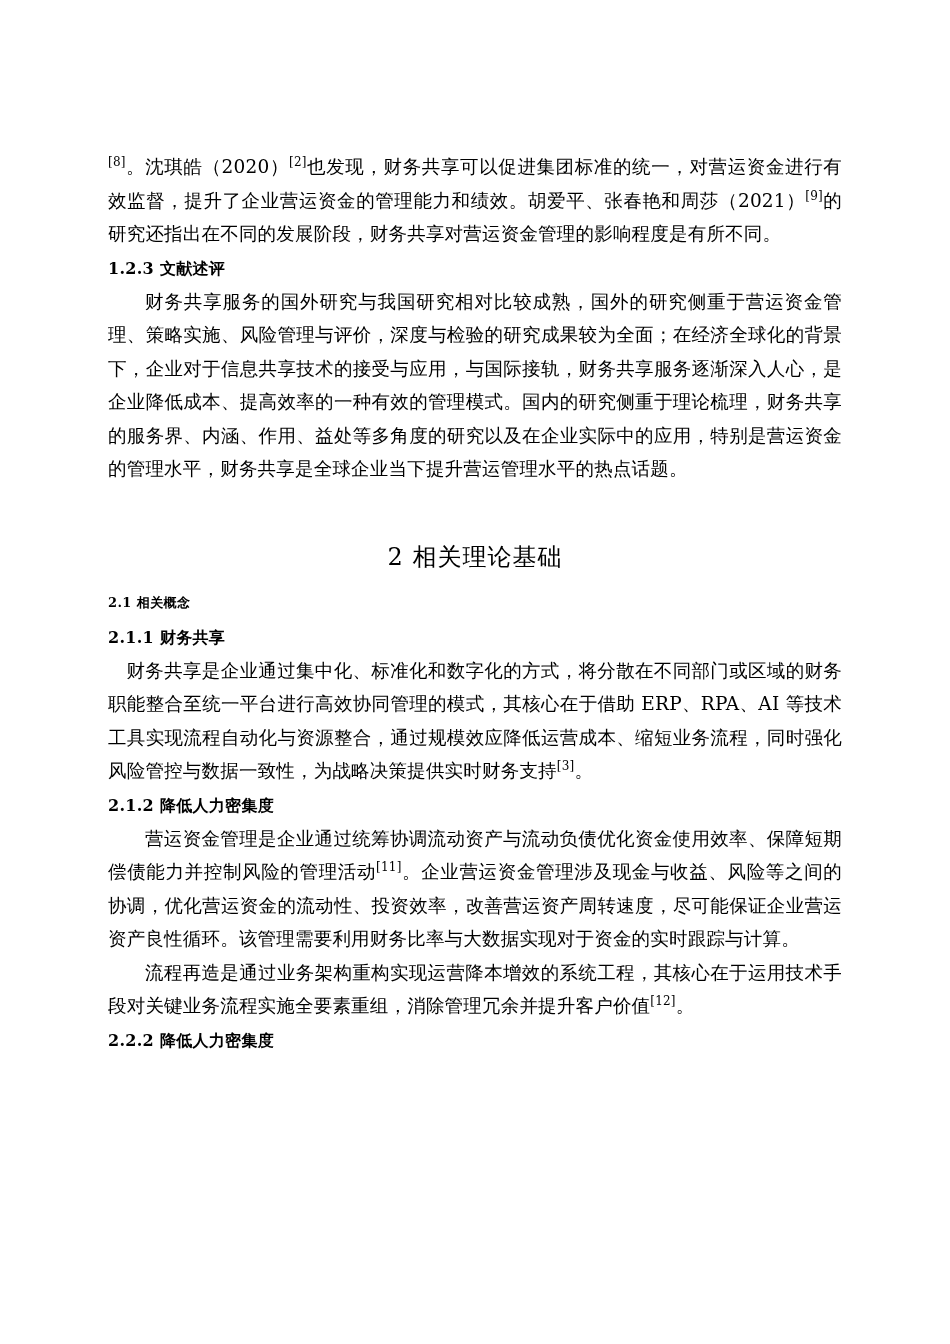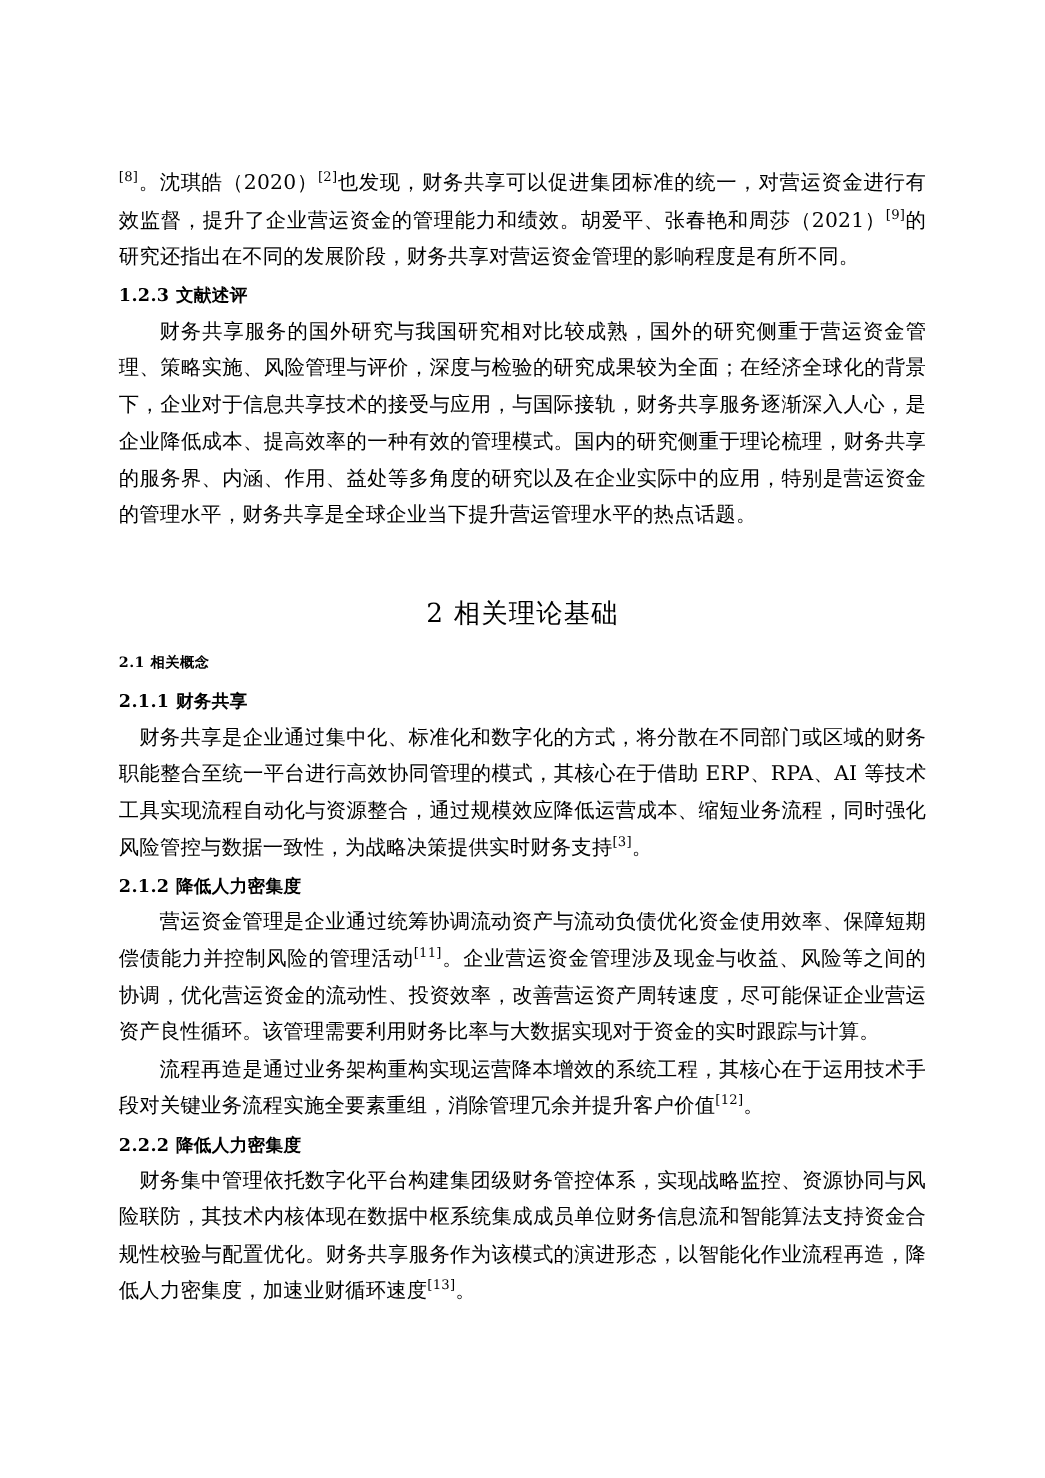--- a/index.html
+++ b/index.html
@@ -92,15 +92,14 @@
   <h3 class="h3">2.1.2  降低人力密集度</h3>
 
   <p class="para indent2"><span>营运资金管理是企业通过统筹协调流动资产与流动负债优化资金使用效率、保障短期偿债能力并控制风险的管理活动</span><span class="sup">[11]</span><span>。企业营运资金管理涉及现金与收益、风险等之间的协调，优化营运资金的流动性、投资效率，改善营运资产周转速度，尽可能保证企业营运资产良性循环。该管理需要利用财务比率与大数据实现对于资金的实时跟踪与计算。</span></p>
 
 
 
   <p class="para indent2"><span>流程再造是通过业务架构重构实现运营降本增效的系统工程，其核心在于运用技术手段对关键业务流程实施全要素重组，消除管理冗余并提升客户价值</span><span class="sup">[12]</span><span>。</span></p>
 
   <h3 class="h3">2.2.2  降低人力密集度</h3>
 
-  <p class="para indent1"><span>财务集中管理依托数字化平台构建集团级财务管控体系，实现战略监控、资源协同与风险联防，其技术内核体现在数据中枢系统集成成员单位财务信息流和智能算法支持资金合规性校验与配置优化。财务共享服务作为该模式的演进形态，以智能化作业流程再造，降低人力密集度，加速业财循环速度</span><span class="sup">[13]</span><span>。</span></p>
 
 </div>
 
 </body></html>

